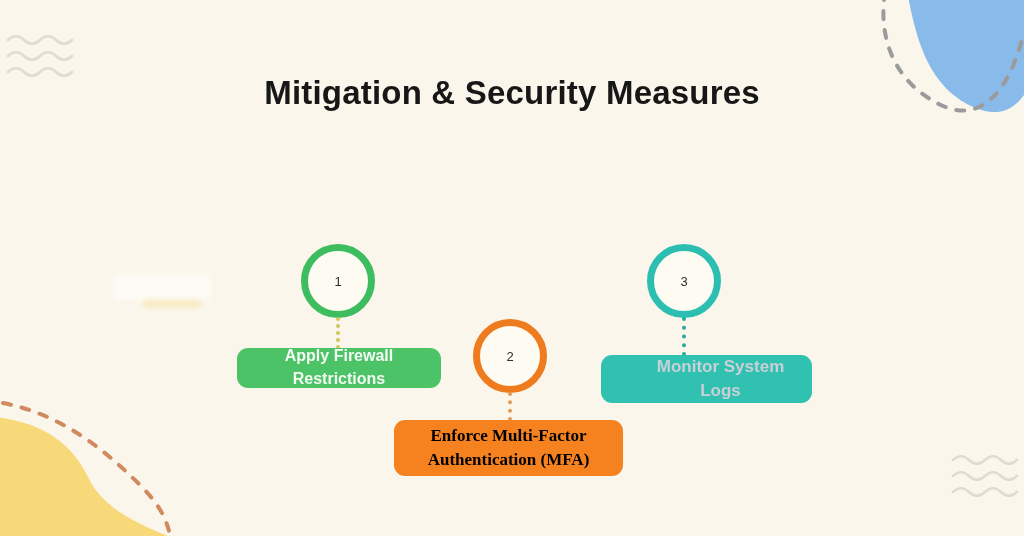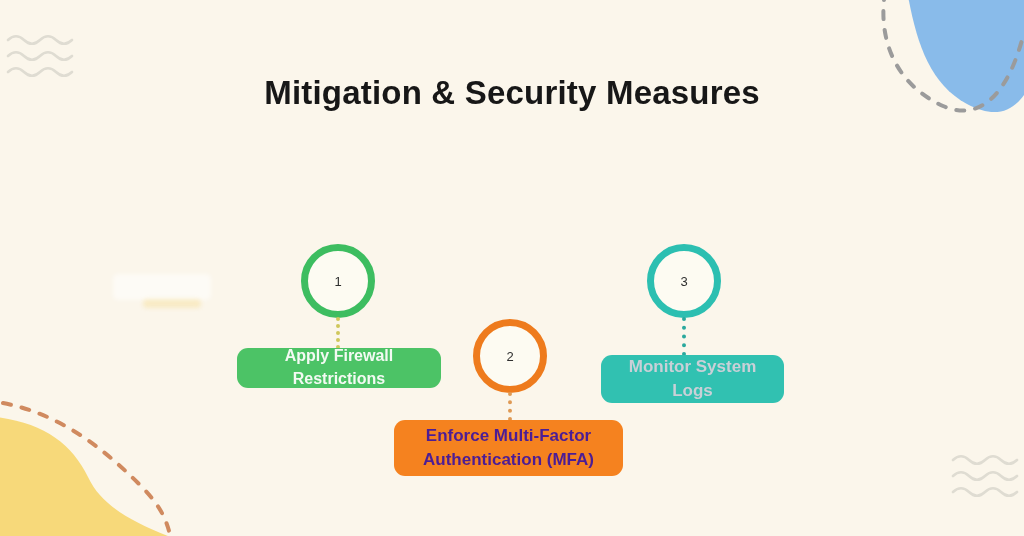--- a/index.html
+++ b/index.html
@@ -67,21 +67,21 @@
   .s1 .circle    { left: 301px; top: 244px; }
   .s1 .connector { left: 336px; top: 317px; height: 32px; }
   .s1 .label-box { left: 237px; top: 348px; width: 204px; height: 40px; font-size: 16px; }
   
   .s2 .circle    { left: 473px; top: 319px; }
   .s2 .connector { left: 508px; top: 392px; height: 29px; }
   .s2 .label-box { left: 394px; top: 420px; width: 229px; height: 56px; font-size: 17px; }
   
   .s3 .circle    { left: 647px; top: 244px; }
   .s3 .connector { left: 682px; top: 317px; height: 39px; }
-  .s3 .label-box { left: 601px; top: 355px; width: 183px; height: 48px; font-size: 17px; }
+  .s3 .label-box { left: 601px; top: 355px; width: 183px; height: 48px; font-size: 17px; padding-left: 28px; }
   
   .watermark {
     position: absolute;
     left: 113px;
     top: 274px;
     width: 98px;
     height: 26px;
     background: rgba(255, 255, 255, 0.55);
     border-radius: 5px;
     filter: blur(2px);
@@ -141,21 +141,21 @@
     <div class="label-box" style="background: rgb(76, 195, 102); color: rgb(243, 250, 243);">Apply Firewall
 Restrictions</div>
   </div>
 
   
   <div class="step s2">
     <div class="circle" style="border-color: rgb(238, 123, 29); background: rgb(253, 251, 242);">
       <span class="num" style="color: rgb(47, 47, 47);">2</span>
     </div>
     <div class="connector" style="border-left-color: rgb(223, 154, 85);"></div>
-    <div class="label-box" style="background: rgb(245, 130, 31); color: #4c1d95;">Enforce Multi-Factor
+    <div class="label-box" style="background: rgb(245, 130, 31); color: #000000; font-family: Liberation Serif, serif;">Enforce Multi-Factor
 Authentication (MFA)</div>
   </div>
 
   
   <div class="step s3">
     <div class="circle" style="border-color: rgb(44, 191, 177); background: rgb(253, 251, 242);">
       <span class="num" style="color: rgb(47, 47, 47);">3</span>
     </div>
     <div class="connector" style="border-left-color: rgb(42, 168, 157);"></div>
     <div class="label-box" style="background: rgb(49, 193, 177); color: rgb(201, 208, 215);">Monitor System

